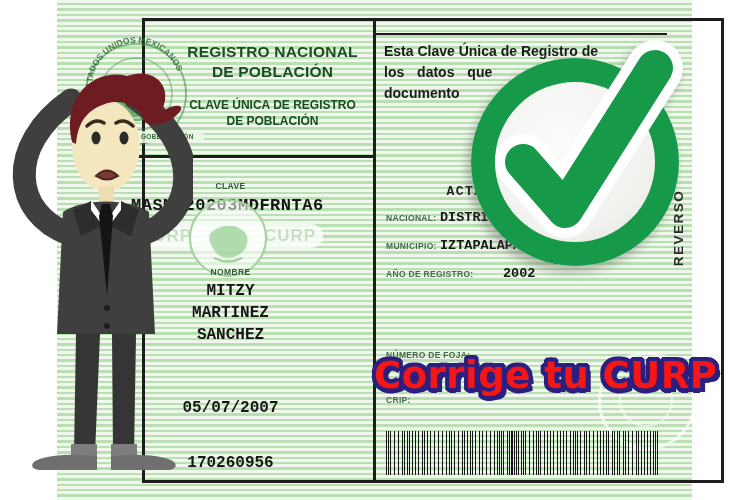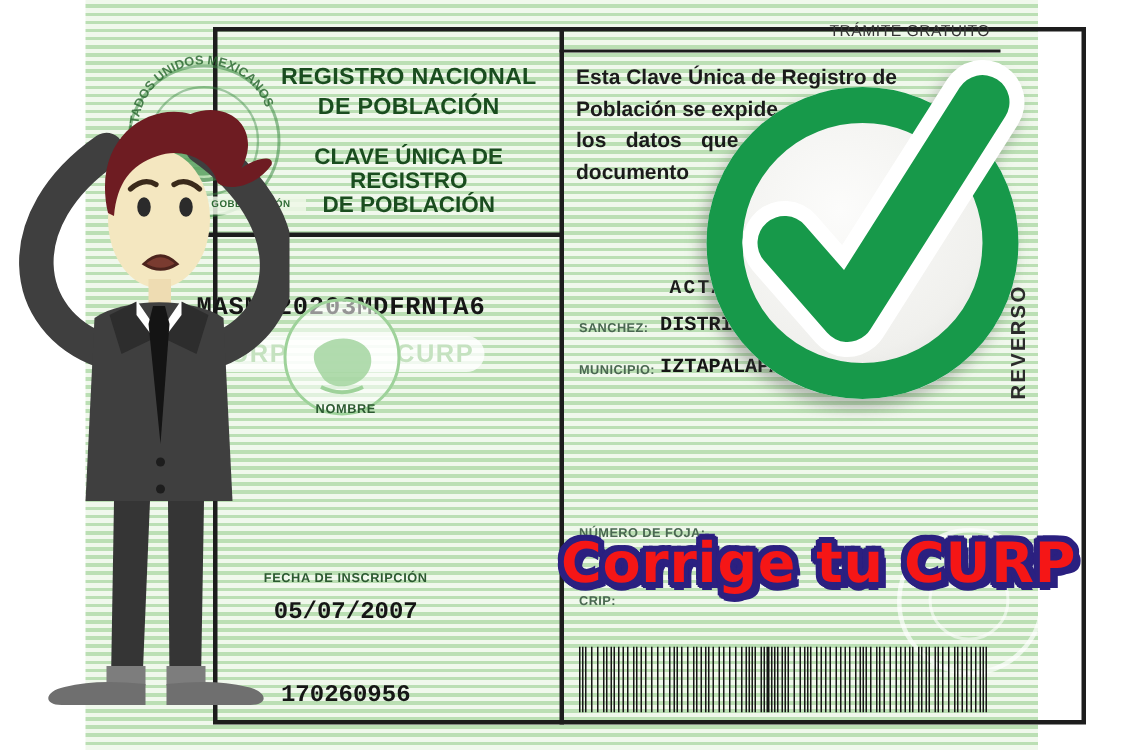--- a/index.html
+++ b/index.html
@@ -8,21 +8,21 @@
   
   .card{position:absolute;left:57px;top:0;width:635px;height:500px;
         background:repeating-linear-gradient(to bottom,#f0f8ec 0px,#f0f8ec 3px,#bbdfb4 3px,#bbdfb4 5.4px);}
   .inner-box{position:absolute;left:85px;top:18px;width:582px;height:465px;border:3px solid #1d1d1d;box-sizing:border-box;}
   .v-divider{position:absolute;left:373px;top:18px;width:3px;height:465px;background:#1d1d1d;}
   .h-div-left{position:absolute;left:85px;top:155px;width:291px;height:3px;background:#1d1d1d;}
   .h-div-right{position:absolute;left:373px;top:33px;width:294px;height:2px;background:#1d1d1d;}
   
   .lp{position:absolute;text-align:center;color:#1a4d1f;}
   .lp-title{left:175px;top:42px;width:195px;font-size:15.5px;font-weight:bold;line-height:20px;letter-spacing:.2px;}
-  .lp-sub{left:175px;top:97px;width:195px;font-size:15px;font-weight:bold;line-height:16px;}
+  .lp-sub{left:175px;top:97px;width:195px;font-size:12px;font-weight:bold;line-height:16px;}
   .fld-label{position:absolute;left:88px;width:285px;text-align:center;font-size:8.5px;font-weight:bold;color:#2c5a31;letter-spacing:.4px;}
   .fld-value{position:absolute;font-family:"Liberation Mono",monospace;font-weight:bold;color:#161616;}
   .clave-v{left:131px;top:196px;width:250px;font-size:17px;letter-spacing:.5px;}
   .name-v{left:88px;top:280px;width:285px;text-align:center;font-size:16px;line-height:22px;}
   .fecha-v{left:88px;top:399px;width:285px;text-align:center;font-size:16px;}
   .folio-v{left:88px;top:454px;width:285px;text-align:center;font-size:16px;}
   
   .wm-band{position:absolute;left:133px;top:224px;width:190px;height:24px;background:rgba(255,255,255,.78);border-radius:12px;}
   .wm-curp{position:absolute;top:226px;font-size:17px;font-weight:bold;color:#c5e2c0;letter-spacing:1px;
            text-shadow:0 0 1px #ffffff;}
@@ -96,54 +96,61 @@
 
   <div class="lp lp-title">
     <div>REGISTRO NACIONAL</div>
     <div>DE POBLACIÓN</div>
   </div>
   <div class="lp lp-sub">
     <div>CLAVE ÚNICA DE REGISTRO</div>
     <div>DE POBLACIÓN</div>
   </div>
 
+  <div class="fld-label" style="top:181px">CLAVE</div>
   <div class="fld-value clave-v">MASM020203MDFRNTA6</div>
 
   <div class="wm-band"></div>
   <div class="wm-curp l">CURP</div>
   <div class="wm-curp r">CURP</div>
   <svg class="wm-eagle" width="84" height="84" viewBox="0 0 84 84">
     <circle cx="42" cy="42" r="38" fill="rgba(255,255,255,.55)" stroke="#9ed29a" stroke-width="2"></circle>
     <path d="M 24 38 C 32 28 52 26 60 38 C 64 46 60 56 50 60 C 42 63 32 62 28 54 C 24 48 22 43 24 38 Z" fill="#9ed29a" fill-opacity=".8"></path>
     <path d="M 28 62 Q 42 69 56 62" stroke="#9ed29a" stroke-width="2.5" fill="none"></path>
   </svg>
 
   <div class="fld-label" style="top:267px">NOMBRE</div>
-
-  <div class="fld-label" style="top:380px">FECHA DE INSCRIPCIÓN</div>
+  <div class="fld-value name-v">
+    <div>MITZY</div>
+    <div>MARTINEZ</div>
+    <div>SANCHEZ</div>
+  </div>
+
   <div class="fld-value fecha-v">05/07/2007</div>
 
   <div class="fld-value folio-v">170260956</div>
 
-  <div class="tramite">TRÁMITE GRATUITO</div>
   <div class="para">
     <div>Esta Clave Única de Registro de</div>
-    <div>Población se expide</div>
     <div class="w3">los datos que</div>
     <div>documento</div>
   </div>
   <div class="acta-h">ACTA</div>
 
   <div class="rrow" style="top:210px">
-    <span class="rlab">SANCHEZ:</span>
+    <span class="rlab">NACIONAL:</span>
     <span class="rval iv-text">DISTRITO</span>
   </div>
   <div class="rrow" style="top:238px">
     <span class="rlab">MUNICIPIO:</span>
     <span class="rval iv-text">IZTAPALAPA</span>
+  </div>
+  <div class="rrow" style="top:266px">
+    <span class="rlab">AÑO DE REGISTRO:</span>
+    <span class="rval iv-num">2002</span>
   </div>
   <div class="rrow" style="top:347px">
     <span class="rlab">NÚMERO DE FOJA:</span>
     <span class="rval iv-text"></span>
   </div>
   <div class="rrow" style="top:392px">
     <span class="rlab">CRIP:</span>
   </div>
 
   <div class="faint-seal"></div>

